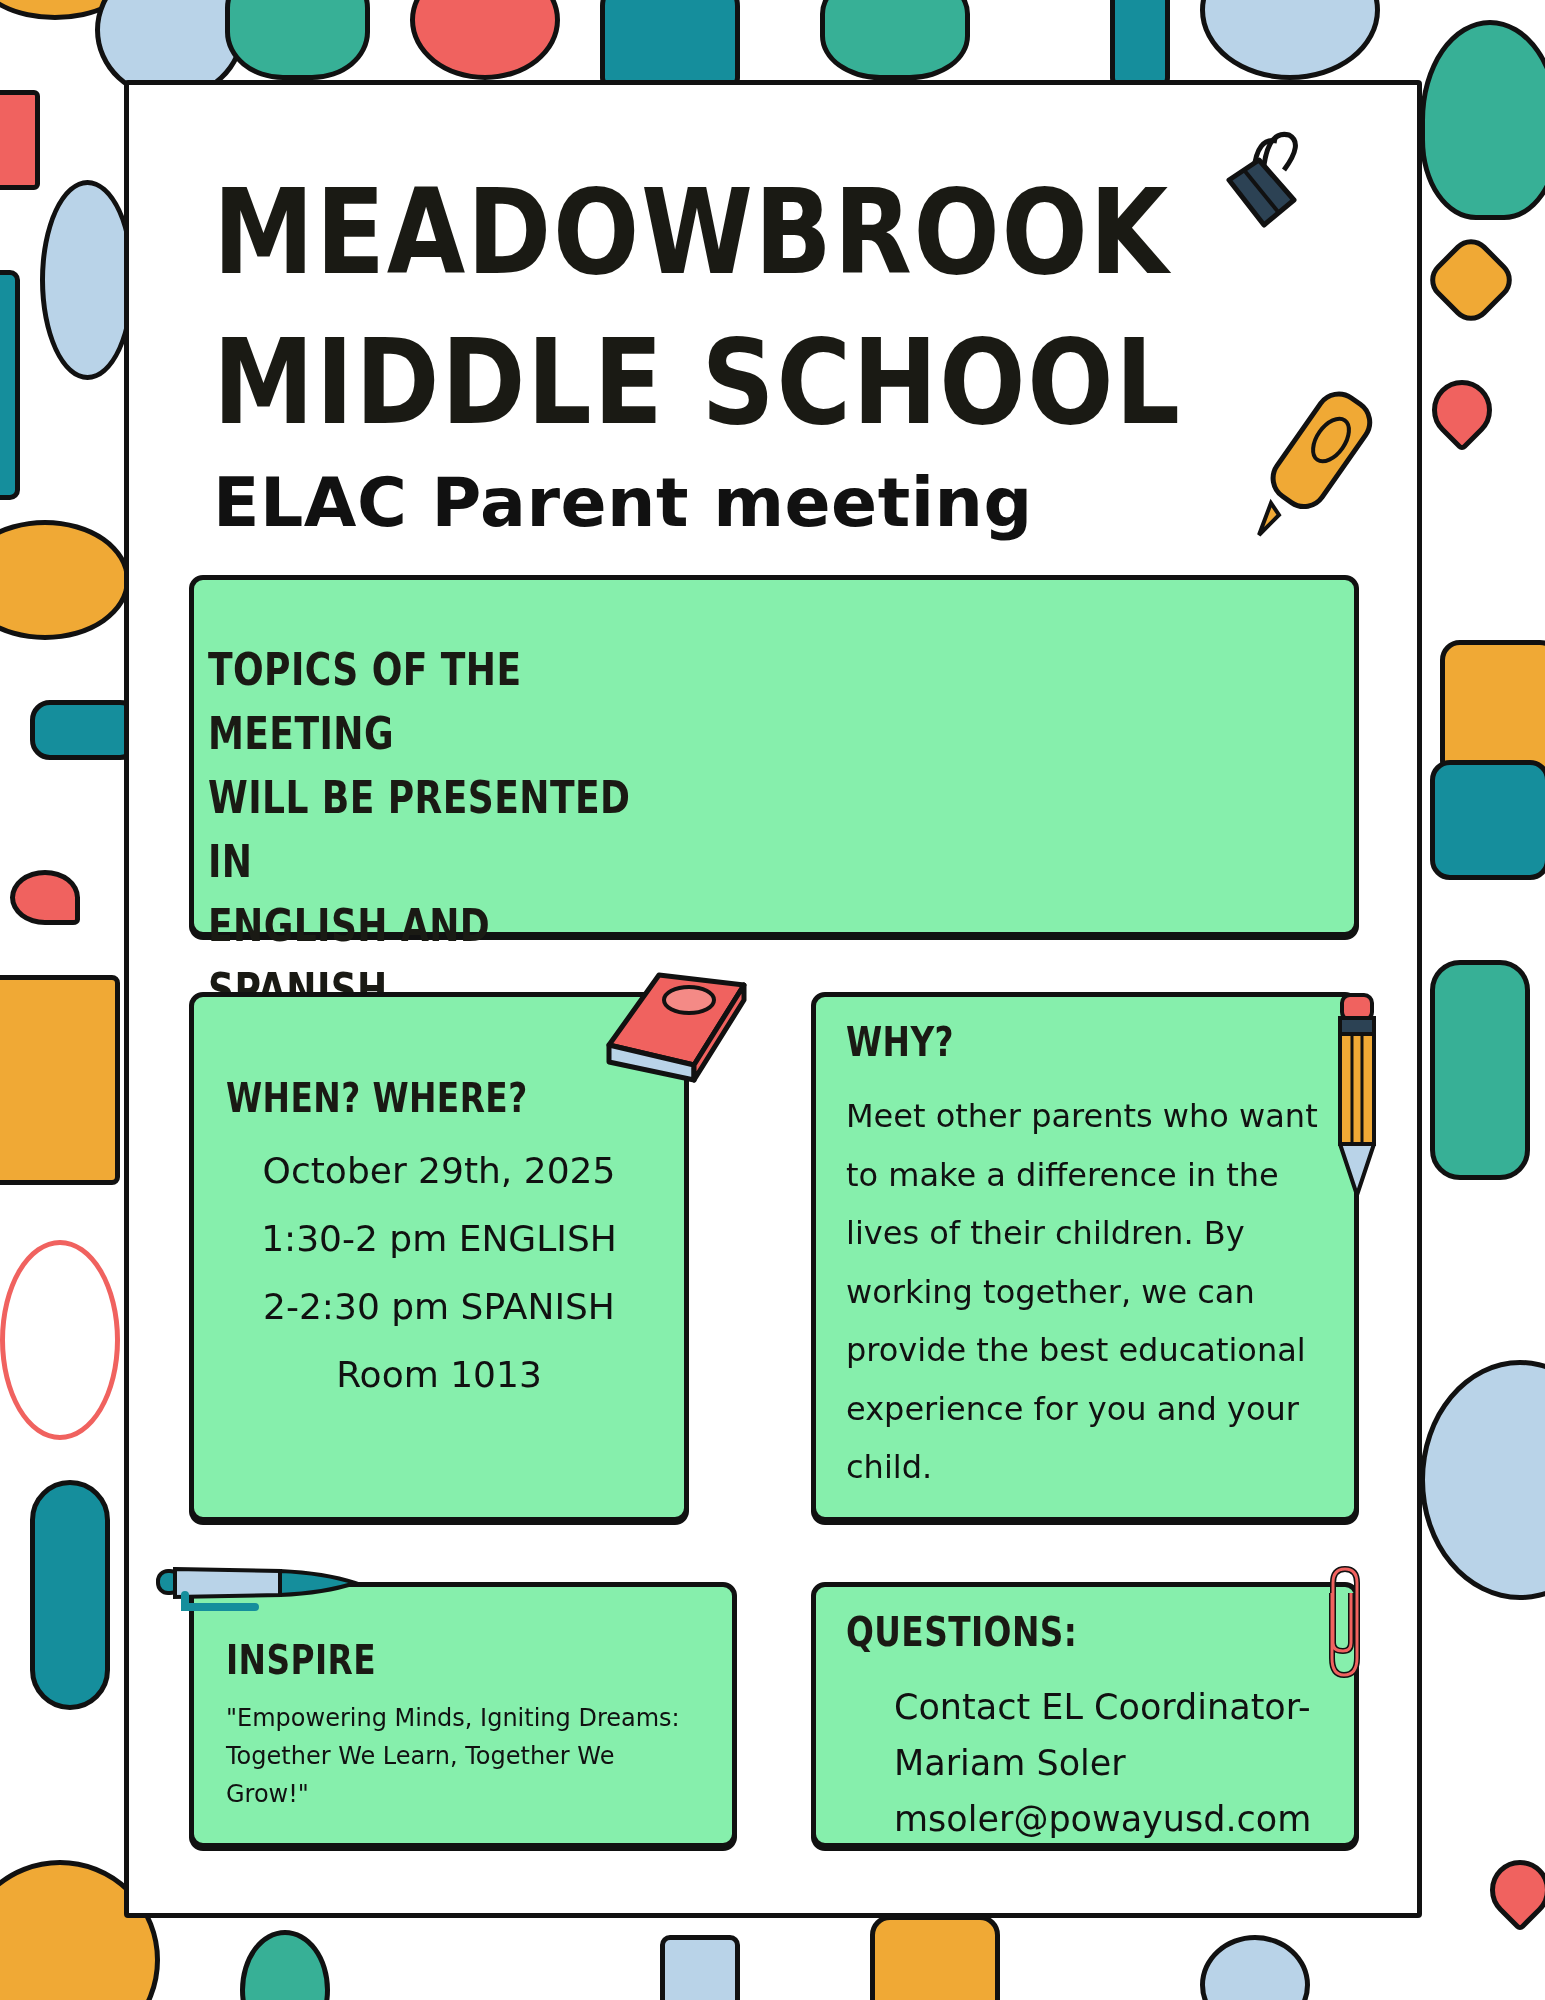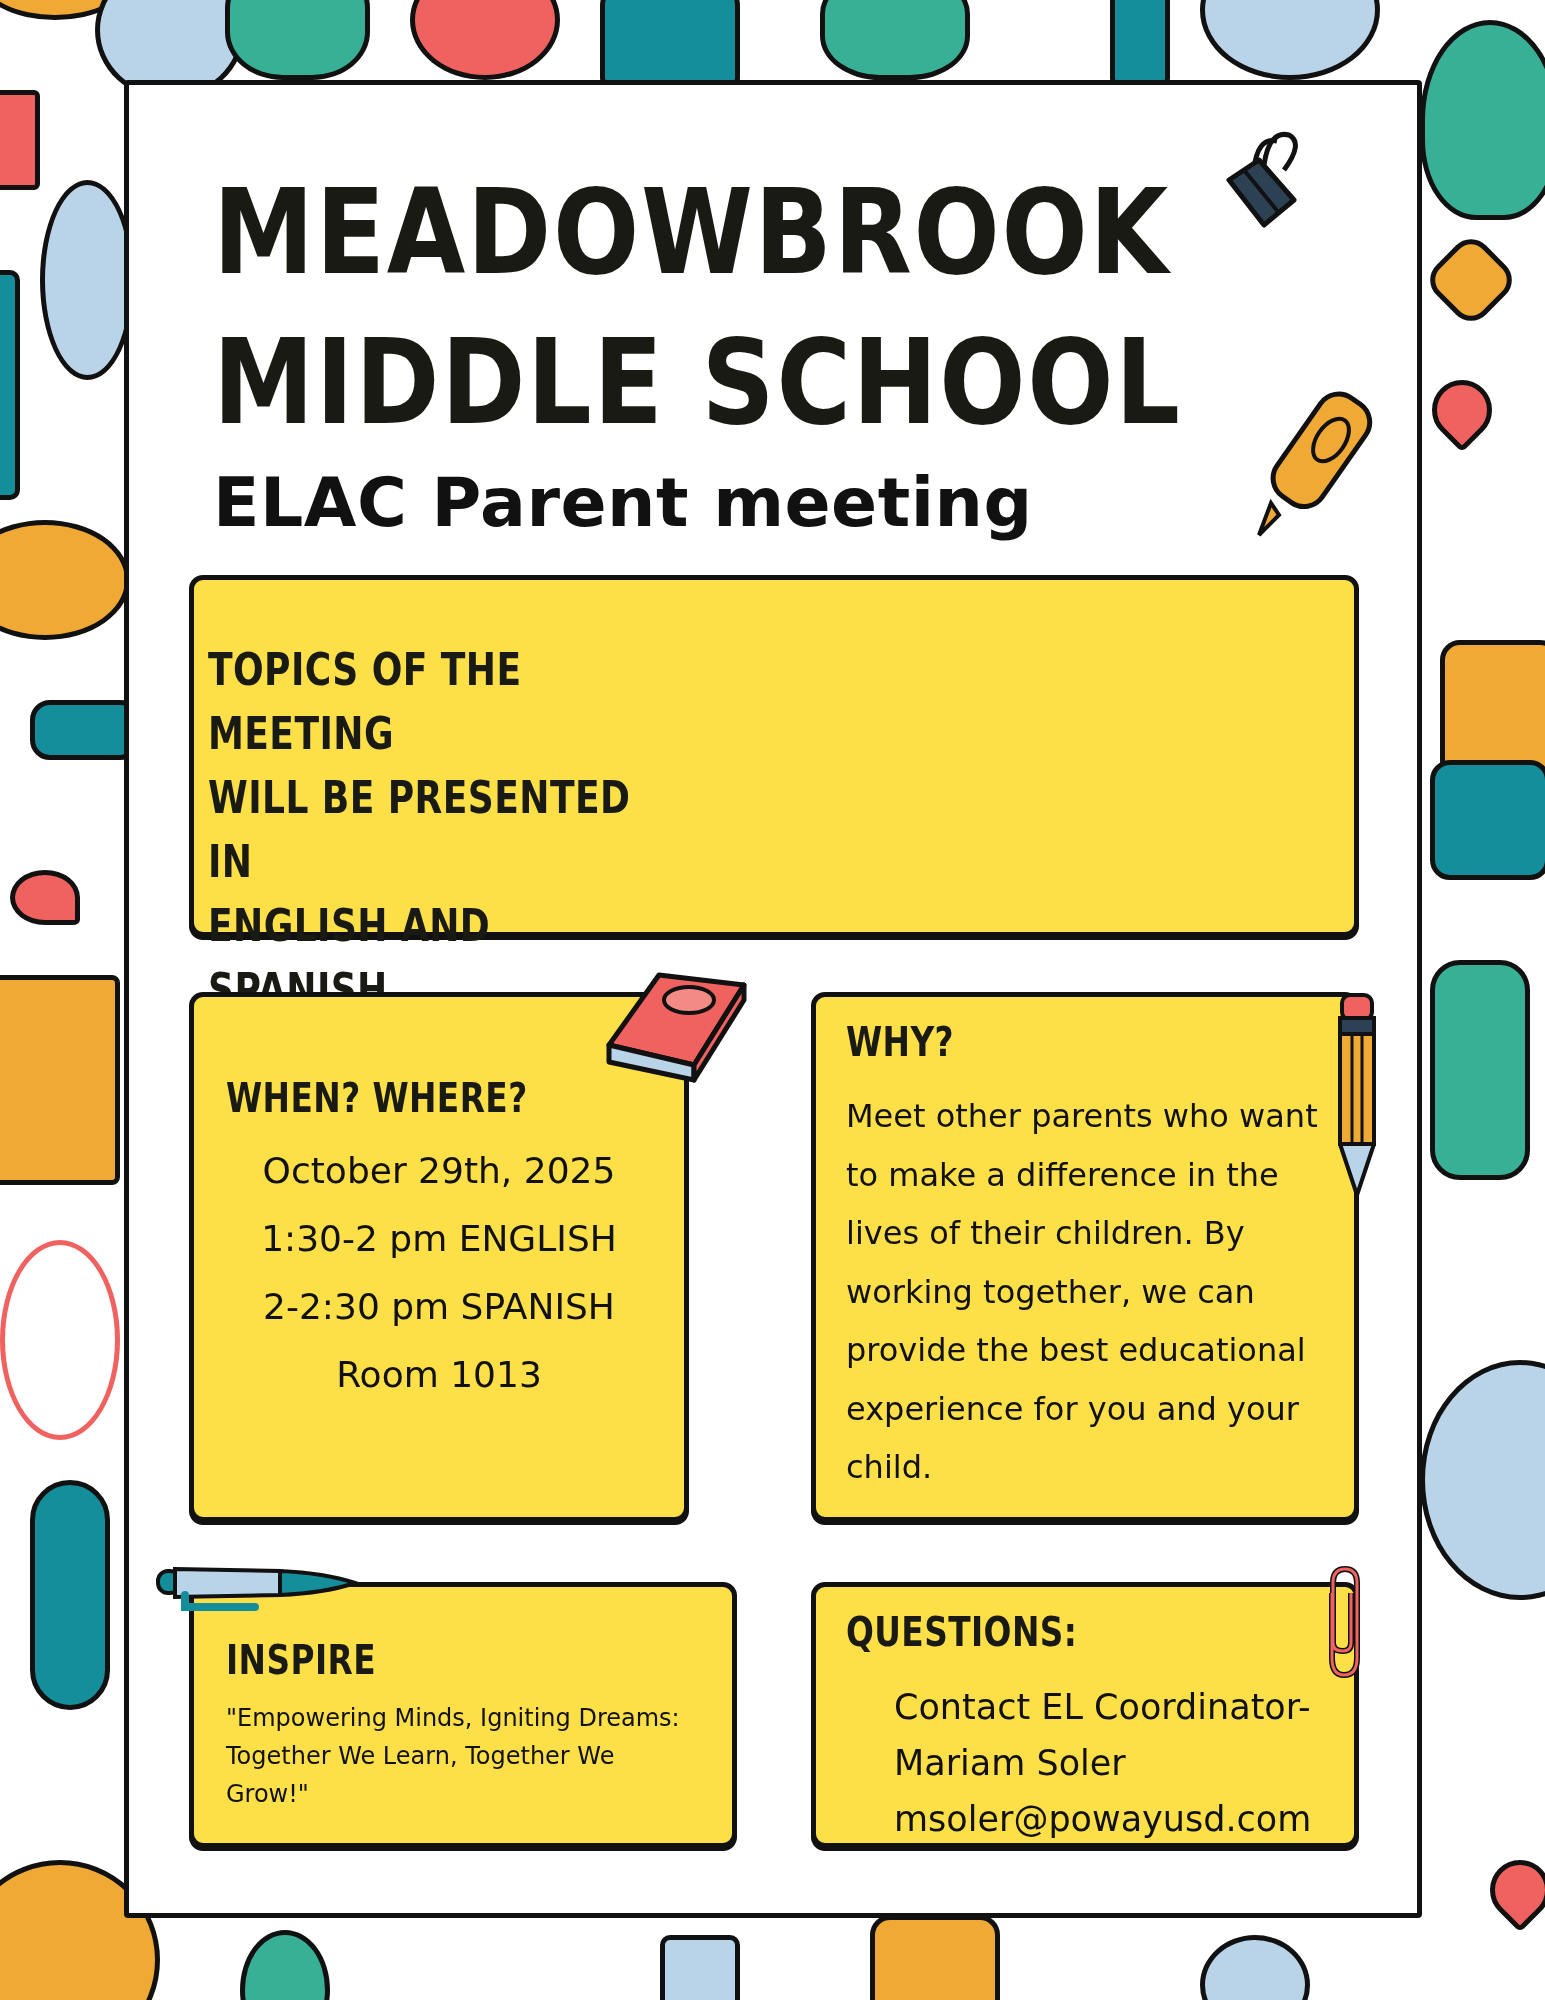--- a/index.html
+++ b/index.html
@@ -23,21 +23,21 @@
     font-size:118px; line-height:150px; letter-spacing:2px;
     color:#1a1a14; text-transform:uppercase;
     transform:scaleX(0.86); transform-origin:left top;
   }
   .subtitle {
     position:absolute; left:84px; top:378px; margin:0;
     font-family:"DejaVu Sans", sans-serif; font-weight:bold;
     font-size:68px; color:#111; letter-spacing:0.5px;
   }
   .box {
-    position:absolute; background:#fde047; border:5px solid #111;
+    position:absolute; background:#86efac; border:5px solid #111;
     border-radius:14px; box-sizing:border-box;
     box-shadow: 0 3px 0 #111;
   }
   .box-heading {
     position:absolute; margin:0;
     font-family:"DejaVu Sans", sans-serif; font-weight:bold;
     color:#1a1a14; text-transform:uppercase; letter-spacing:0.5px;
     transform:scaleX(0.82); transform-origin:left top;
   }
   .body-text {

